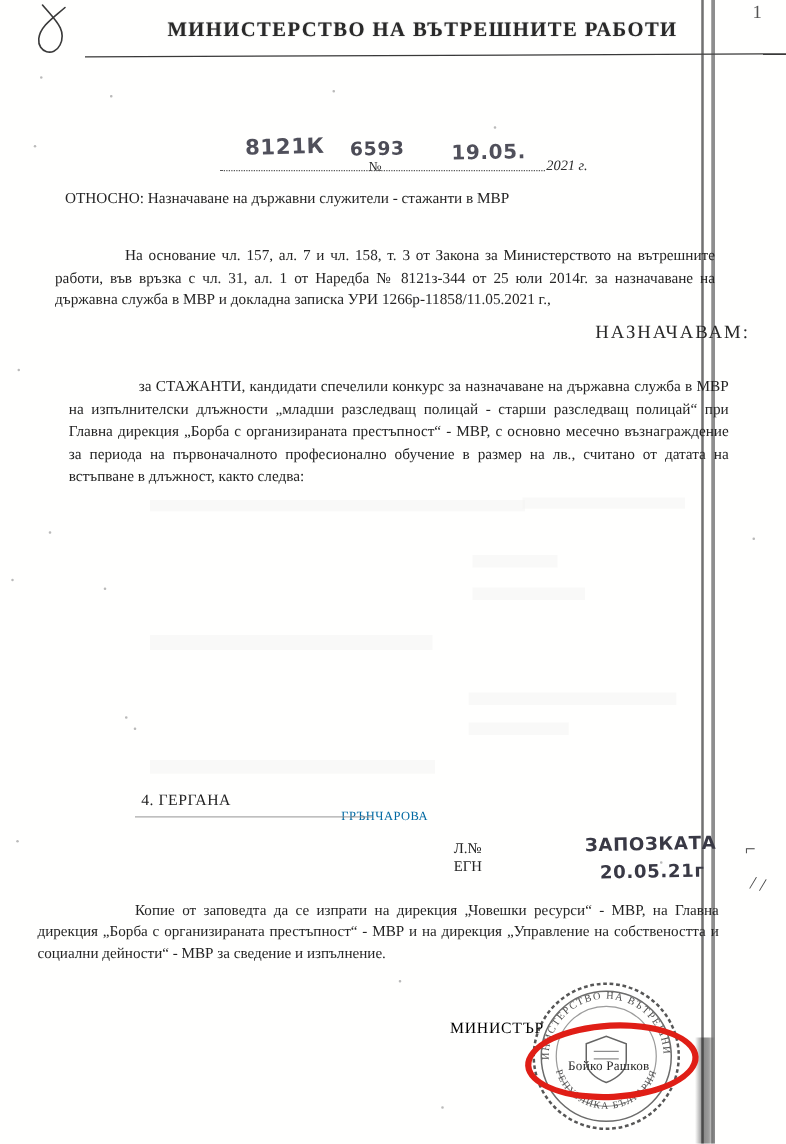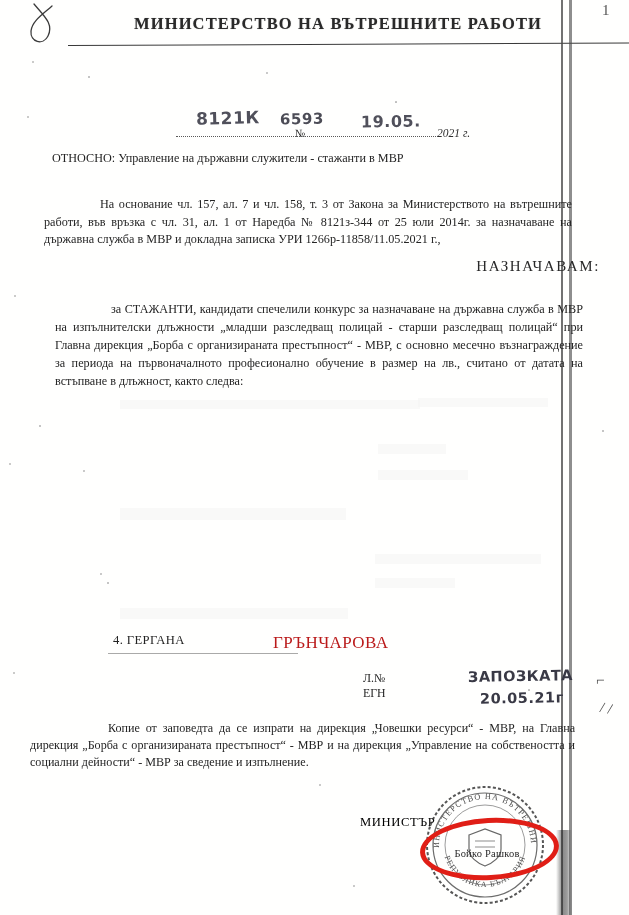--- a/index.html
+++ b/index.html
@@ -192,24 +192,24 @@
   
   #entry-number-name {
     position: absolute;
     left: 113px; top: 633px;
     font-size: 12.6px;
     letter-spacing: .4px;
     color: #242424;
   }
   #entry-surname {
     position: absolute;
-    left: 273px; top: 633px;
-    font-size: 17px;
+    left: 273px; top: 648px;
+    font-size: 10px;
     letter-spacing: .4px;
-    color: #b91c1c;
+    color: #0369a1;
   }
   #entry-redact-line {
     position: absolute;
     left: 108px; top: 653px;
     width: 190px;
     height: 1.4px;
     background: #8c8c8c;
     opacity: .75;
   }
 
@@ -333,21 +333,21 @@
     <span class="no-sym">№</span>
   </div>
   <div id="order-dotline"></div>
   <div class="hw" id="hw-reg">8121К</div>
   <div class="hw" id="hw-num">6593</div>
   <div class="hw" id="hw-date">19.05.</div>
   <div id="order-year">2021 г.</div>
 
   <div class="para" id="subject">
     <span>ОТНОСНО:</span>
-    <span>Управление на държавни служители - стажанти в МВР</span>
+    <span>Назначаване на държавни служители - стажанти в МВР</span>
   </div>
 
   <div class="para" id="ground">На основание чл. 157, ал. 7 и чл. 158, т. 3 от Закона за Министерството на вътрешните работи, във връзка с чл. 31, ал. 1 от Наредба № 8121з-344 от 25 юли 2014г. за назначаване на държавна служба в МВР и докладна записка УРИ 1266р-11858/11.05.2021 г.,</div>
 
   <div id="appoint-heading">НАЗНАЧАВАМ:</div>
   <div class="para" id="appoint-body">за СТАЖАНТИ, кандидати спечелили конкурс за назначаване на държавна служба в МВР на изпълнителски длъжности „младши разследващ полицай - старши разследващ полицай“ при Главна дирекция „Борба с организираната престъпност“ - МВР, с основно месечно възнаграждение за периода на първоначалното професионално обучение в размер на                    лв., считано от датата на встъпване в длъжност, както следва:</div>
 
   <div class="ghost" style="left:120px;top:400px;width:300px;height:9px;"></div>
   <div class="ghost" style="left:418px;top:398px;width:130px;height:9px;"></div>
   <div class="ghost" style="left:378px;top:444px;width:68px;height:10px;"></div>

